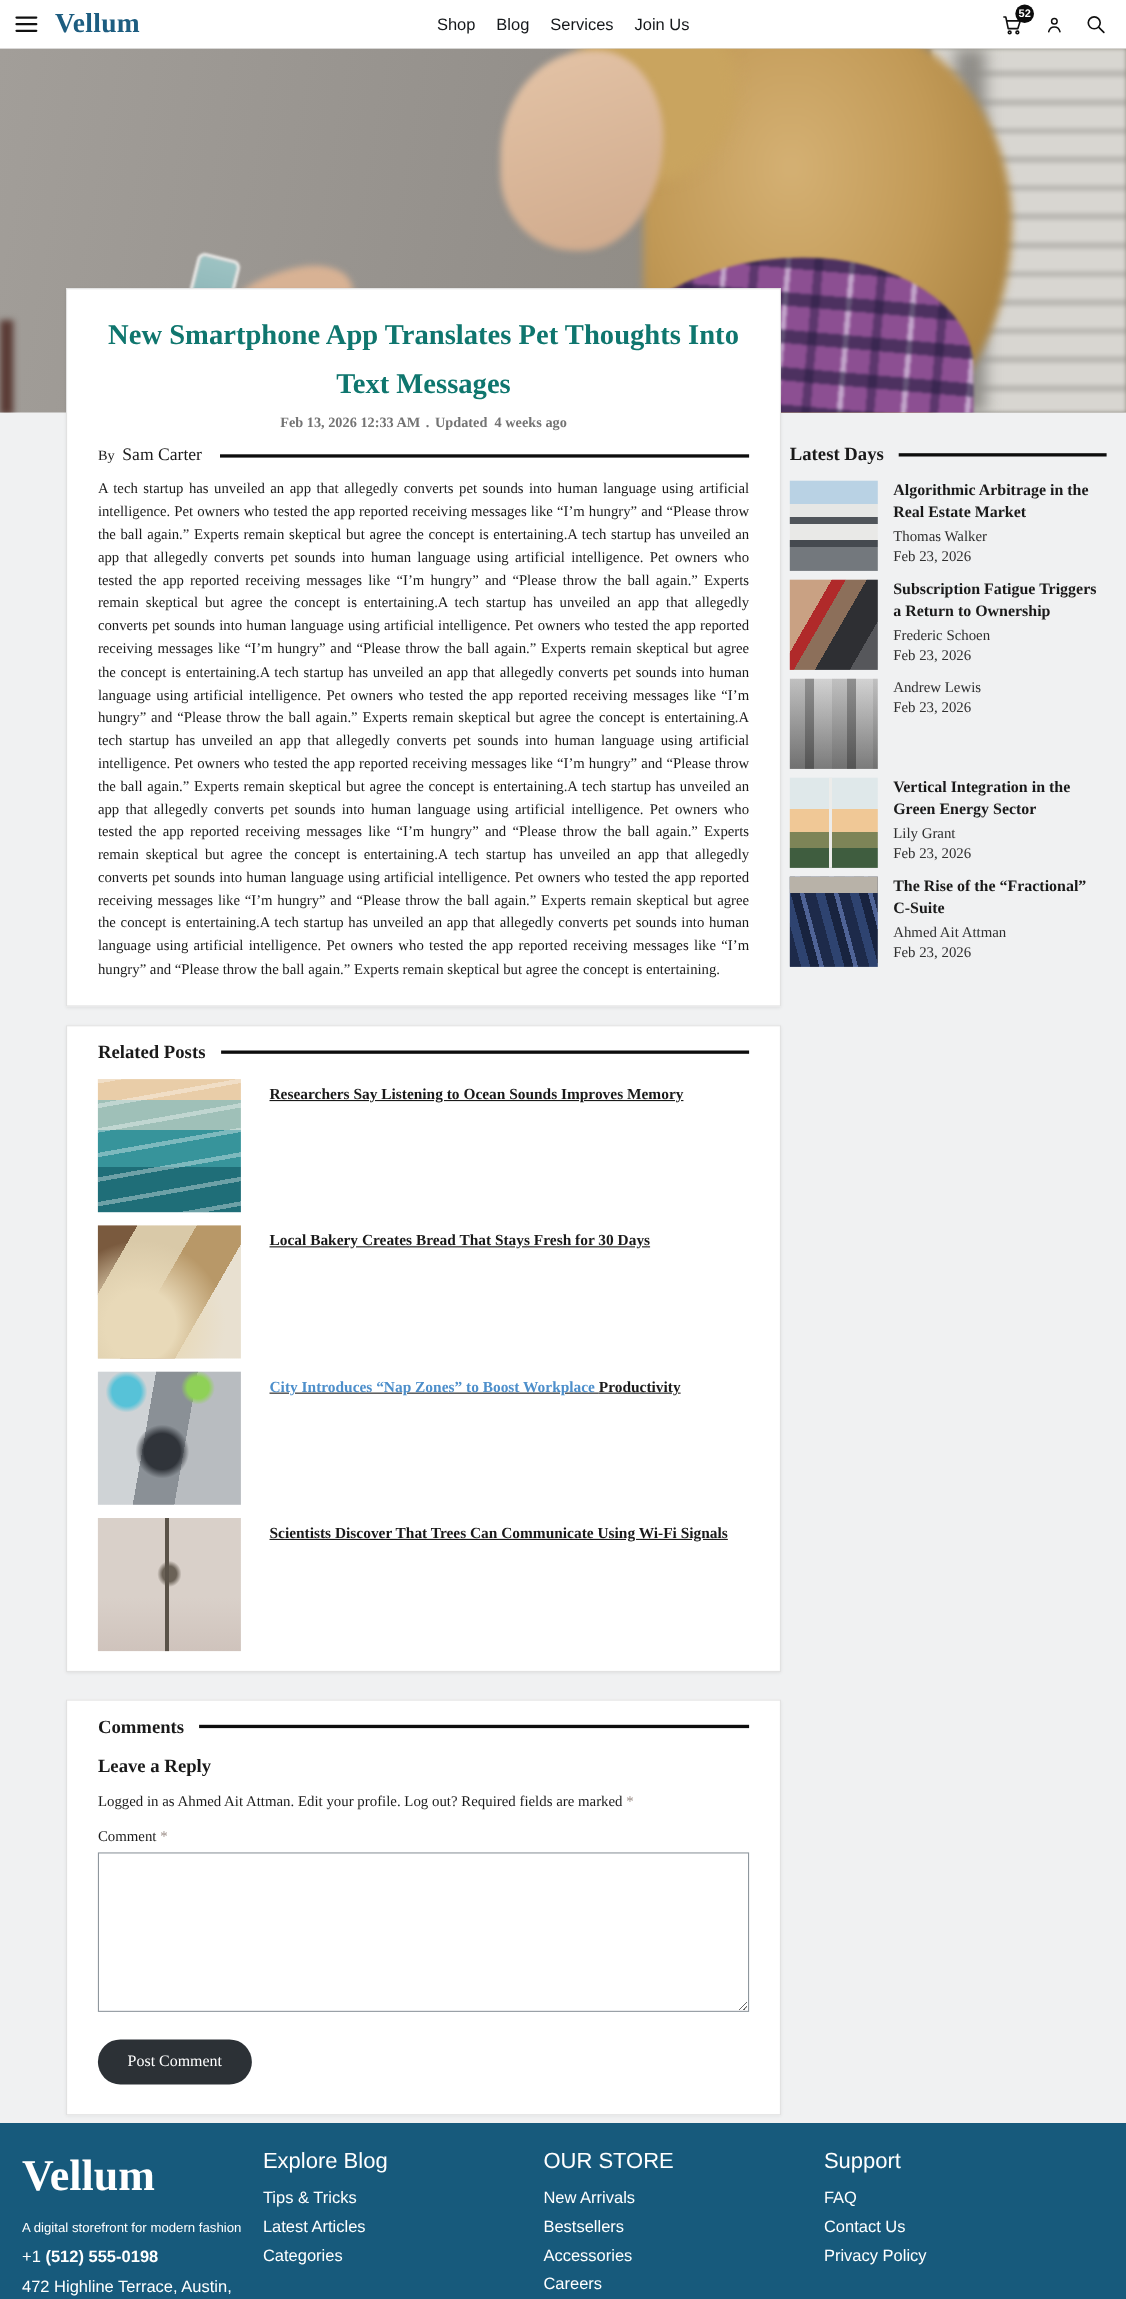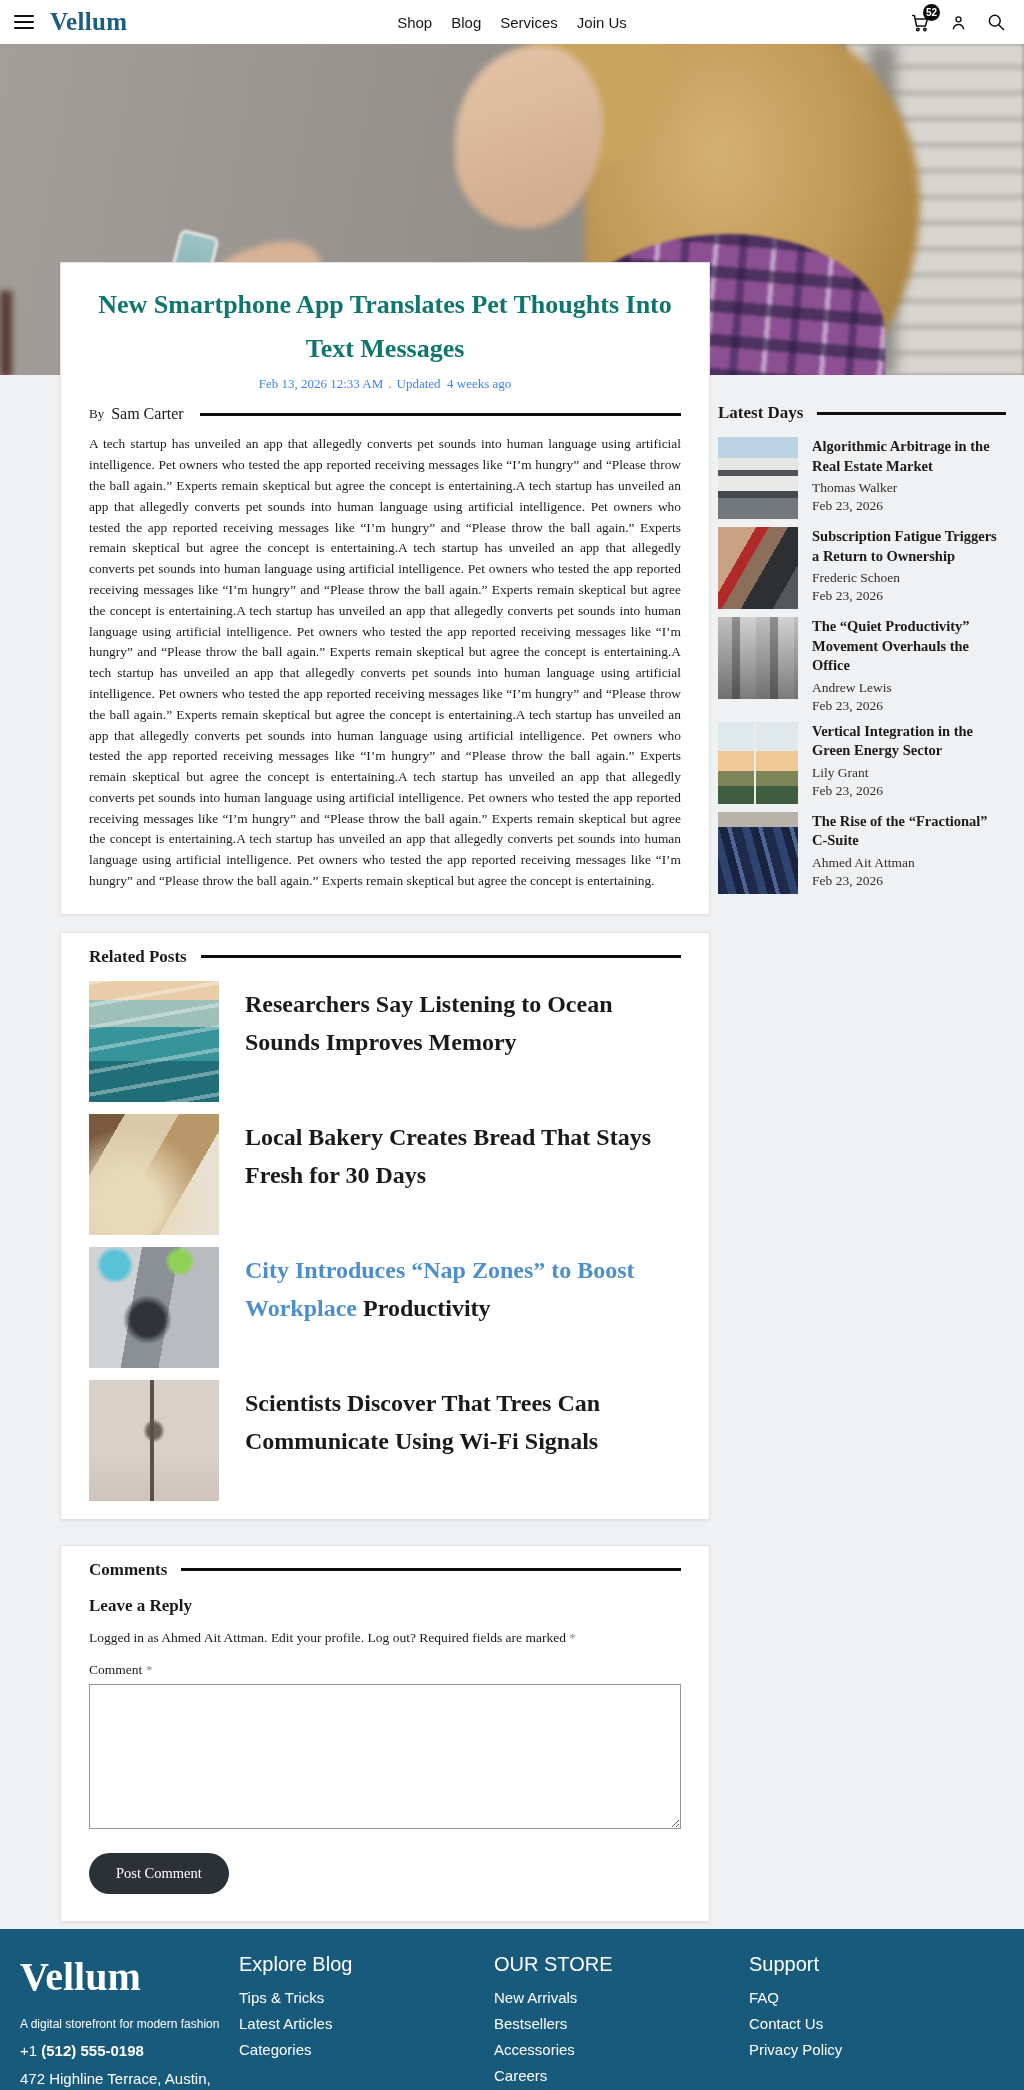--- a/index.html
+++ b/index.html
@@ -58,37 +58,37 @@
   
   .content{display:flex;margin-top:-113px;padding-left:60px;position:relative;z-index:3;}
   .main-col{width:650px;}
   .sidebar{width:288px;margin-left:8px;margin-top:141px;}
   .card{background:#fff;border:1px solid #e2e2e2;box-shadow:0 1px 3px rgba(0,0,0,.07);box-sizing:border-box;}
 
   
   .article-card{padding:20px 28px 22px;margin-bottom:17px;}
   .article-title{font-size:26px;font-weight:700;text-align:center;line-height:1.68;
                  margin:0 0 6px;color:#0f766e;}
-  .article-meta{text-align:center;font-size:13px;color:#3b82f6;margin-bottom:13px;}
+  .article-meta{text-align:center;font-size:13px;color:#737373;margin-bottom:13px;font-weight:bold;}
   .article-meta .sep{margin:0 5px;}
   .byline-row{display:flex;align-items:center;gap:16px;margin-bottom:11px;}
   .byline-prefix{font-size:13px;}
   .byline-author{font-size:16px;margin-left:-9px;}
   .rule{flex:1;height:3px;background:#0d0d0d;}
   .article-body{font-size:13.4px;line-height:20.8px;text-align:justify;color:#1b1b1b;}
 
   
   .section-head{display:flex;align-items:center;gap:14px;margin-bottom:14px;}
   .section-title{font-size:17px;font-weight:700;white-space:nowrap;}
 
   
   .related-card{padding:14px 28px 6px;margin-bottom:25px;}
   .rel-item{display:flex;gap:26px;margin-bottom:12px;cursor:pointer;}
   .rel-thumb{width:130px;height:121px;flex:0 0 130px;}
-  .rel-title{font-size:24px;font-weight:700;line-height:1.6;padding-top:4px;}
+  .rel-title{font-size:14px;font-weight:700;line-height:1.6;padding-top:4px;text-decoration:underline;}
   .rel-hl{color:#4d8fcb;}
 
   
   .comments-card{padding:14px 28px 27px;margin-bottom:7px;}
   .reply-title{font-size:17px;font-weight:700;margin:16px 0 14px;}
   .login-line{font-size:13.5px;margin-bottom:16px;color:#1b1b1b;}
   .login-line span{cursor:default;}
   .req-mark{color:#9a8c86;}
   .comment-label{font-size:13.5px;margin-bottom:6px;display:block;}
   textarea{width:100%;height:145px;border:1px solid #8f979e;resize:vertical;
@@ -268,21 +268,20 @@
     <div class="sb-texts">
       <div class="sb-title">Subscription Fatigue Triggers a Return to Ownership</div>
       <div class="sb-author">Frederic Schoen</div>
       <div class="sb-date">Feb 23, 2026</div>
     </div>
   </div>
 
   <div class="sb-item">
     <div class="sb-thumb thumb-office-gray"></div>
     <div class="sb-texts">
-      <div class="sb-title">The “Quiet Productivity” Movement Overhauls the Office</div>
       <div class="sb-author">Andrew Lewis</div>
       <div class="sb-date">Feb 23, 2026</div>
     </div>
   </div>
 
   <div class="sb-item">
     <div class="sb-thumb thumb-turbine"></div>
     <div class="sb-texts">
       <div class="sb-title">Vertical Integration in the Green Energy Sector</div>
       <div class="sb-author">Lily Grant</div>

